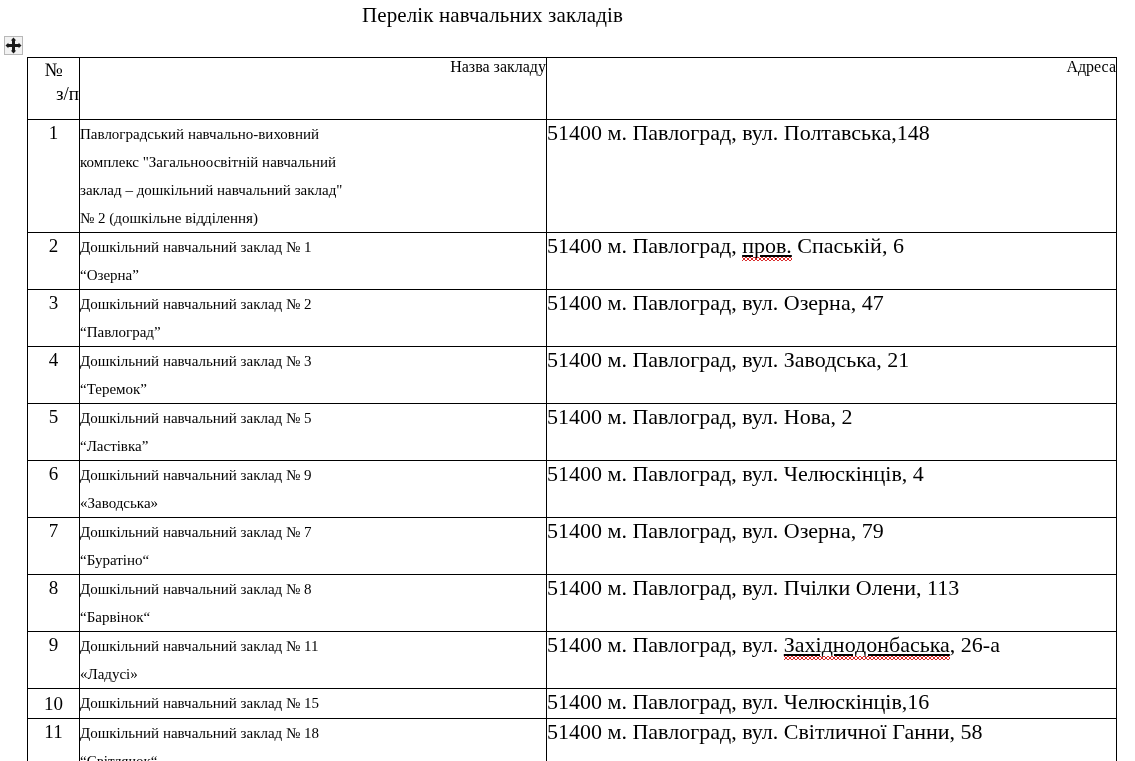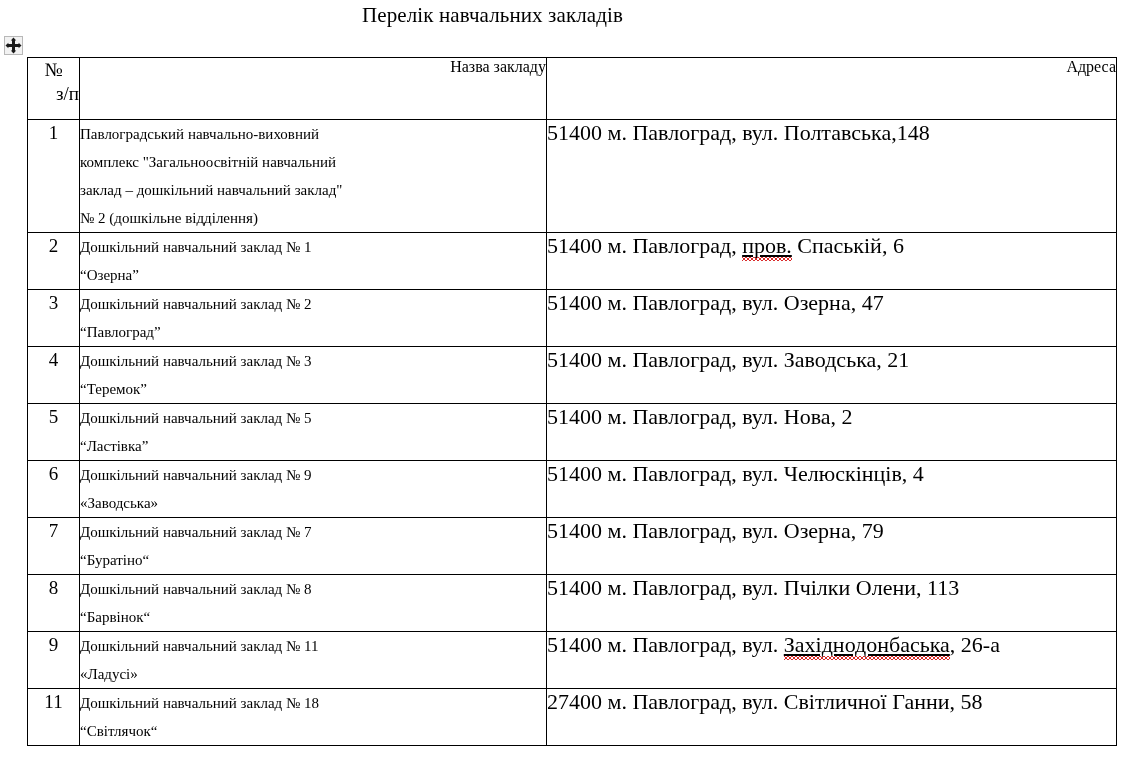--- a/index.html
+++ b/index.html
@@ -241,23 +241,30 @@
           <td class="addr"><span>51400 м. Павлоград, вул. Пчілки Олени, 113</span></td>
         </tr>
         <tr class="r-std">
           <td class="num">9</td>
           <td class="name">
             <span class="ln">Дошкільний навчальний заклад № 11</span>
             <span class="ln">«Ладусі»</span>
           </td>
           <td class="addr"><span>51400 м. Павлоград, вул. </span><span class="sp">Західнодонбаська</span><span>, 26-а</span></td>
         </tr>
+        <tr class="r-short">
+          <td class="num">10</td>
+          <td class="name">
+            <span class="ln">Дошкільний навчальний заклад № 15</span>
+          </td>
+          <td class="addr"><span>51400 м. Павлоград, вул. Челюскінців,16</span></td>
+        </tr>
         <tr class="r-std">
           <td class="num">11</td>
           <td class="name">
             <span class="ln">Дошкільний навчальний заклад № 18</span>
             <span class="ln">“Світлячок“</span>
           </td>
-          <td class="addr"><span>27400 м. Павлоград, вул. Світличної Ганни, 58</span></td>
+          <td class="addr"><span>51400 м. Павлоград, вул. Світличної Ганни, 58</span></td>
         </tr>
       </tbody>
   </table>
 </div>
 
 </body></html>

